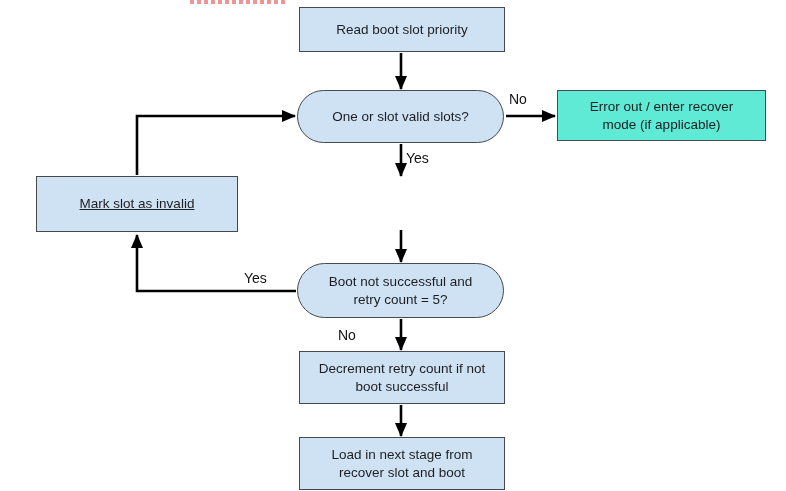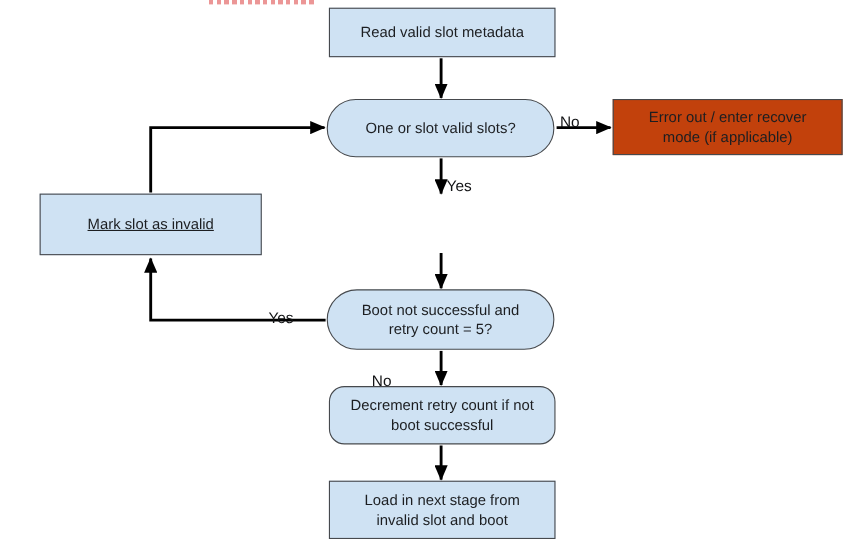--- a/index.html
+++ b/index.html
@@ -29,37 +29,36 @@
     text-align: center;
     box-sizing: border-box;
     font-size: 13.5px;
     line-height: 1.3;
     color: #1c1e21;
     border: 1.5px solid #46494d;
     padding: 2px 16px;
   }
   .process { background: #cfe2f3; }
   .decision { background: #cfe2f3; border-radius: 28px; }
-  .error    { background: #c2410c; }
+  .error    { background: #5eead4; }
 
   .n-read      { left: 299px; top: 7px;   width: 206px; height: 45px; }
   .n-valid     { left: 297px; top: 90px;  width: 207px; height: 53px; }
   .n-error     { left: 557px; top: 90px;  width: 209px; height: 51px; }
   .n-choose    { left: 299px; top: 177px; width: 206px; height: 52px; }
   .n-retry     { left: 297px; top: 263px; width: 207px; height: 55px; }
   .n-mark      { left: 36px;  top: 176px; width: 202px; height: 56px; text-decoration: underline; }
-  .n-decrement { left: 299px; top: 351px; width: 206px; height: 53px; border-radius: 14px; }
+  .n-decrement { left: 299px; top: 351px; width: 206px; height: 53px; }
   .n-load      { left: 299px; top: 437px; width: 206px; height: 53px; }
 
   .edge-label {
     position: absolute;
     font-size: 14px;
     color: #111214;
     white-space: nowrap;
-    margin-top: 11px;
   }
   .l-no-error      { left: 509px; top: 91px;  }
   .l-yes-choose    { left: 406px; top: 150px; }
   .l-yes-mark      { left: 244px; top: 270px; }
   .l-no-decrement  { left: 338px; top: 327px; }
 
   .red-artifact {
     position: absolute;
     left: 190px; top: 0px;
     width: 97px; height: 4px;
@@ -88,21 +87,21 @@
       <line x1="401" y1="144" x2="401" y2="176" marker-end="url(#arw)"></line>
       <line x1="401" y1="230" x2="401" y2="262" marker-end="url(#arw)"></line>
       <polyline points="296,291 137,291 137,235" marker-end="url(#arw)"></polyline>
       <polyline points="137,175 137,116 295,116" marker-end="url(#arw)"></polyline>
       <line x1="401" y1="319" x2="401" y2="350" marker-end="url(#arw)"></line>
       <line x1="401" y1="405" x2="401" y2="436" marker-end="url(#arw)"></line>
     </g>
   </svg>
 
   <div class="node process n-read">
-    <span>Read valid slot metadata</span>
+    <span>Read boot slot priority</span>
   </div>
 
   <div class="node decision n-valid">
     <span>One or slot valid slots?</span>
   </div>
 
   <div class="node error n-error">
     <span>Error out / enter recover mode (if applicable)</span>
   </div>
 
@@ -113,21 +112,21 @@
 
   <div class="node process n-mark">
     <span>Mark slot as invalid</span>
   </div>
 
   <div class="node process n-decrement">
     <span>Decrement retry count if not boot successful</span>
   </div>
 
   <div class="node process n-load">
-    <span>Load in next stage from invalid slot and boot</span>
+    <span>Load in next stage from recover slot and boot</span>
   </div>
 
   <div class="edge-label l-no-error">No</div>
   <div class="edge-label l-yes-choose">Yes</div>
   <div class="edge-label l-yes-mark">Yes</div>
   <div class="edge-label l-no-decrement">No</div>
 
 </div>
 
 </body></html>

